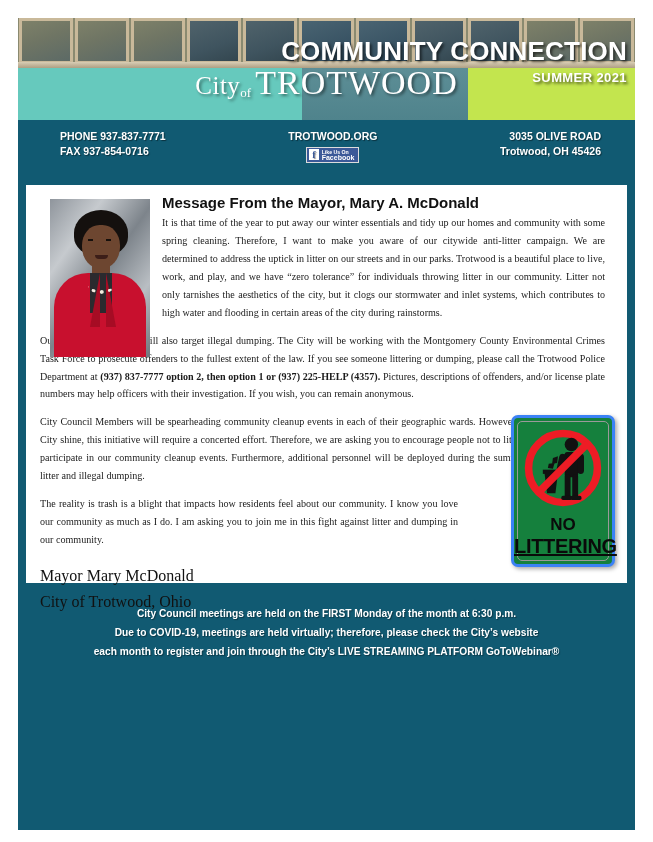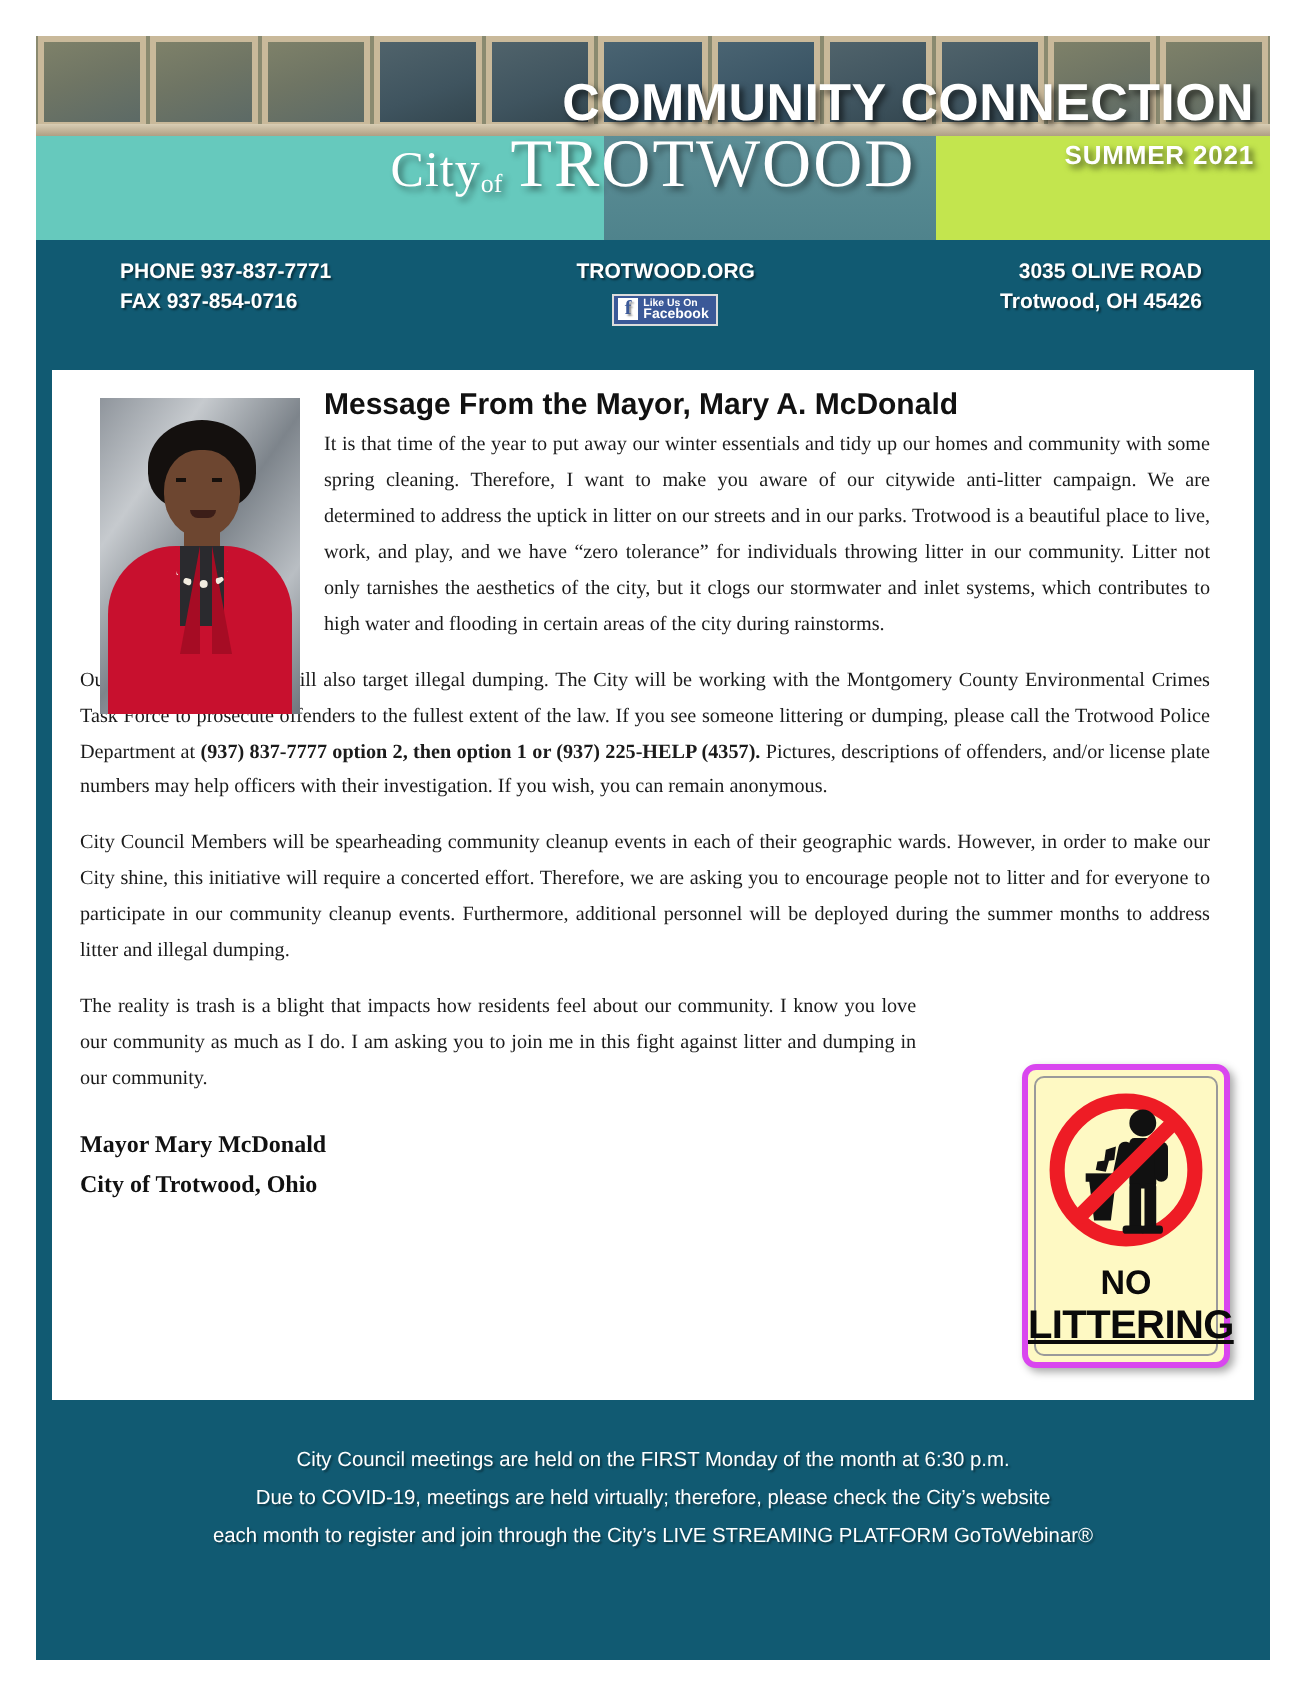--- a/index.html
+++ b/index.html
@@ -48,21 +48,21 @@
   .contact .mid{text-align:center;}
   .fb{display:inline-flex;align-items:center;margin-top:3px;background:#3b5998;
     border:1px solid #dcdcdc;padding:1px 4px 1px 2px;}
   .fb .f{background:#ffffff;color:#3b5998;font-family:"Liberation Serif",serif;
     font-weight:bold;font-size:10px;line-height:11px;padding:0 3px;margin-right:3px;}
   .fb .lab{color:#ffffff;font-size:5.2px;line-height:6px;text-align:left;text-shadow:none;}
   .fb .lab b{font-size:7px;display:block;}
 
   
   .content{position:relative;margin:0 8px;background:#ffffff;
-    height:515px;padding:9px 22px 0 14px;box-sizing:border-box;}
+    height:398px;padding:9px 22px 0 14px;box-sizing:border-box;}
 
   .mayor-head{margin-left:122px;}
   .mayor-title{font-size:15px;font-weight:bold;color:#111111;}
   .mayor-hello{font-size:12.5px;font-weight:bold;color:#16a79b;margin-top:4px;}
 
   .photo{position:absolute;left:24px;top:14px;width:100px;height:158px;
     background:linear-gradient(125deg,#8f959c 0%,#c6cace 25%,#7d848b 50%,#b9bec3 75%,#6e757c 100%);
     overflow:hidden;}
   .ph-hair{position:absolute;left:24px;top:11px;width:54px;height:46px;
     background:#14100e;border-radius:50% 50% 42% 42%;}
@@ -81,40 +81,40 @@
     border-right:18px solid transparent;border-left:10px solid #a60c24;border-top:54px solid transparent;}
   .ph-shirt{position:absolute;left:40px;top:74px;width:22px;height:40px;background:#2a2a2e;}
   .ph-pearls{position:absolute;left:38px;top:78px;width:26px;height:13px;
     border-bottom:4px dotted #f2ece0;border-radius:0 0 50% 50%;}
 
   .bodytext{font-size:10.1px;line-height:1.78;color:#1b1b1b;text-align:justify;
     font-family:"Liberation Serif",serif;}
   .p-first{margin-left:122px;margin-top:3px;}
   .para{margin-top:10px;}
   .bodytext b{font-weight:bold;}
-  .signoff{font-size:12px;font-weight:bold;color:#111;margin-top:14px;line-height:1.62;
+  .signoff{font-size:16px;font-weight:normal;color:#111;margin-top:14px;line-height:1.62;
     font-family:"Liberation Serif",serif;}
 
   
   .sign{position:absolute;right:12px;bottom:16px;width:104px;height:152px;
-    background:#fef9c3;border:3px solid #d946ef;border-radius:7px;
+    background:#15803d;border:3px solid #3b82f6;border-radius:7px;
     box-shadow:2px 2px 4px rgba(0,0,0,.35);box-sizing:border-box;}
   .sign-inner{position:absolute;left:3px;top:3px;right:3px;bottom:3px;
     border:1px solid #9a9a9a;border-radius:5px;}
   .sign-sym{position:absolute;left:50%;top:8px;transform:translateX(-50%);width:84px;height:84px;}
   .sign-txt{position:absolute;left:0;right:0;bottom:8px;text-align:center;color:#0a0a0a;
     font-weight:bold;line-height:1.0;}
   .sign-txt .l1{font-size:17px;}
   .sign-txt .l2{font-size:20px;margin-top:3px;letter-spacing:-.3px;text-decoration:underline;}
 
   
   .footer{margin:8px 8px 0 8px;padding:9px 10px 11px 10px;background:#115a72;
     text-align:center;color:#ffffff;text-shadow:1px 1px 1px rgba(0,0,0,.4);}
   .footer .f-title{font-size:13px;font-weight:bold;}
-  .footer .f-line{font-size:10.2px;font-weight:normal;margin-top:8px;}
+  .footer .f-line{font-size:10.2px;font-weight:bold;margin-top:8px;}
 </style>
 </head>
 <body>
 
 <div class="page">
 
   <div class="banner">
     <div class="windows">
       <div class="win"></div>
       <div class="win"></div>

